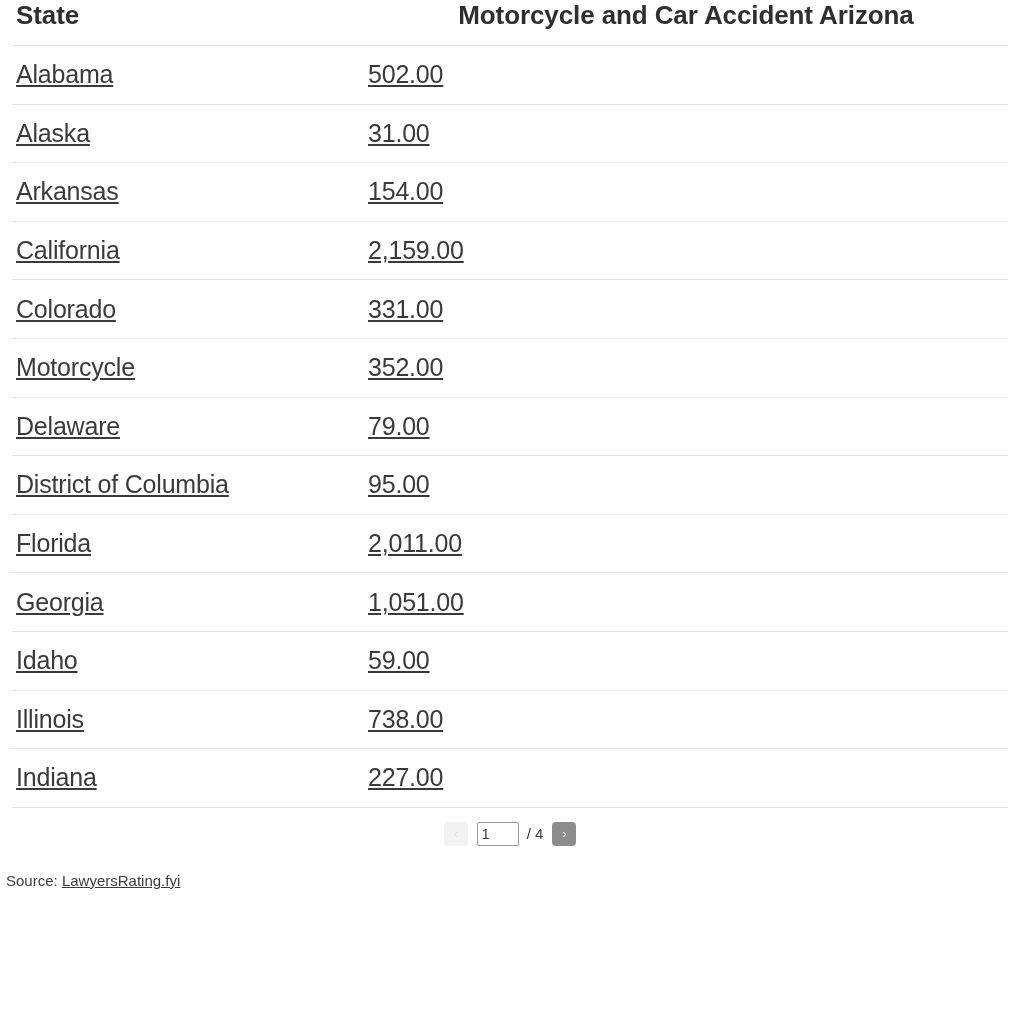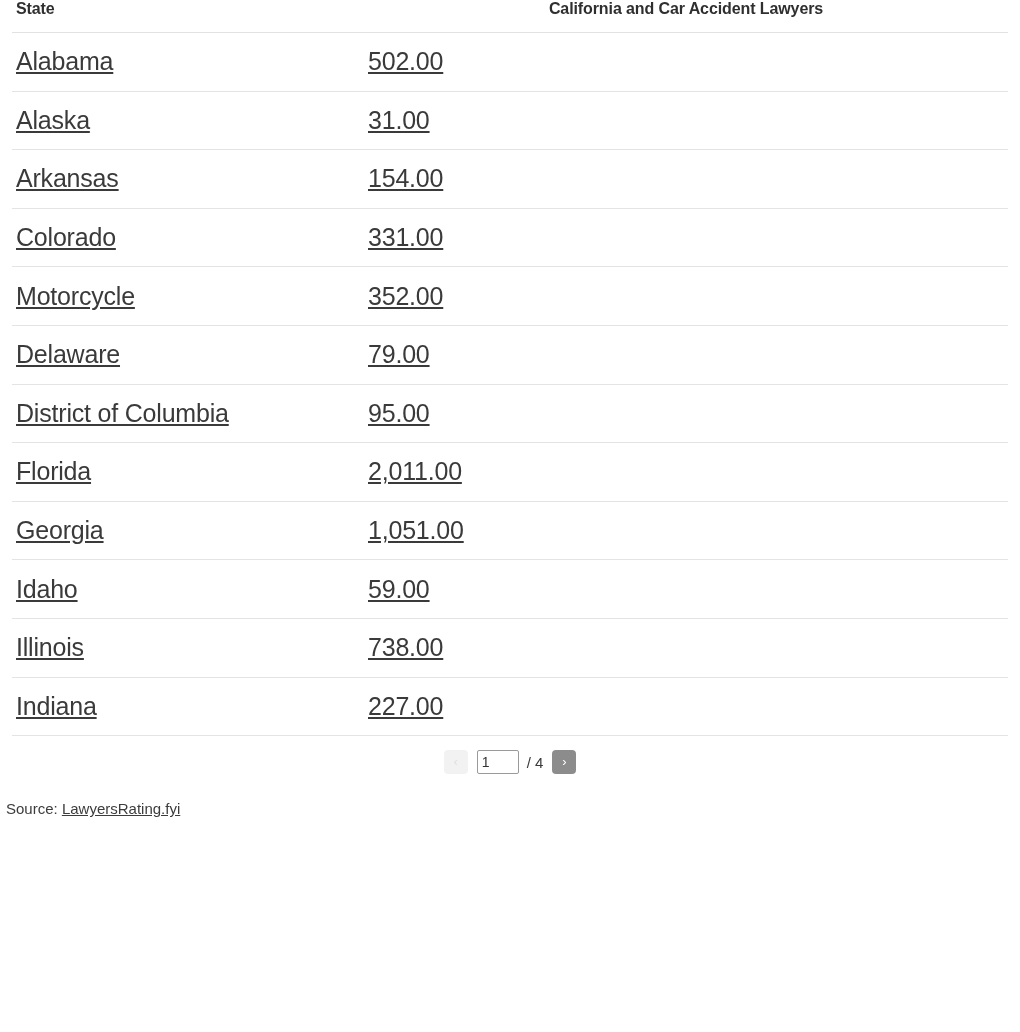--- a/index.html
+++ b/index.html
@@ -23,21 +23,21 @@
   }
 
   table.data-table {
     width: 996px;
     border-collapse: collapse;
     table-layout: fixed;
   }
 
   table.data-table thead th {
     padding: 0 4px 14px 4px;
-    font-size: 16px;
+    font-size: 26px;
     font-weight: bold;
     color: #2f2f2f;
     border-bottom: 1px solid #e2e2e2;
     vertical-align: bottom;
     letter-spacing: -0.1px;
   }
   th.col-state {
     text-align: left;
     width: 352px;
     padding-left: 4px;
@@ -135,35 +135,39 @@
   }
 </style>
 </head>
 <body>
 
 <div class="table-wrap">
   <table class="data-table">
     <thead>
       <tr>
         <th class="col-state">State</th>
-        <th class="col-metric">California and Car Accident Lawyers</th>
+        <th class="col-metric">Motorcycle and Car Accident Arizona</th>
       </tr>
     </thead>
     <tbody id="table-body">
         <tr>
           <td class="cell-state">Alabama</td>
           <td class="cell-value">502.00</td>
         </tr>
         <tr>
           <td class="cell-state">Alaska</td>
           <td class="cell-value">31.00</td>
         </tr>
         <tr>
           <td class="cell-state">Arkansas</td>
           <td class="cell-value">154.00</td>
+        </tr>
+        <tr>
+          <td class="cell-state">California</td>
+          <td class="cell-value">2,159.00</td>
         </tr>
         <tr>
           <td class="cell-state">Colorado</td>
           <td class="cell-value">331.00</td>
         </tr>
         <tr>
           <td class="cell-state">Motorcycle</td>
           <td class="cell-value">352.00</td>
         </tr>
         <tr>

